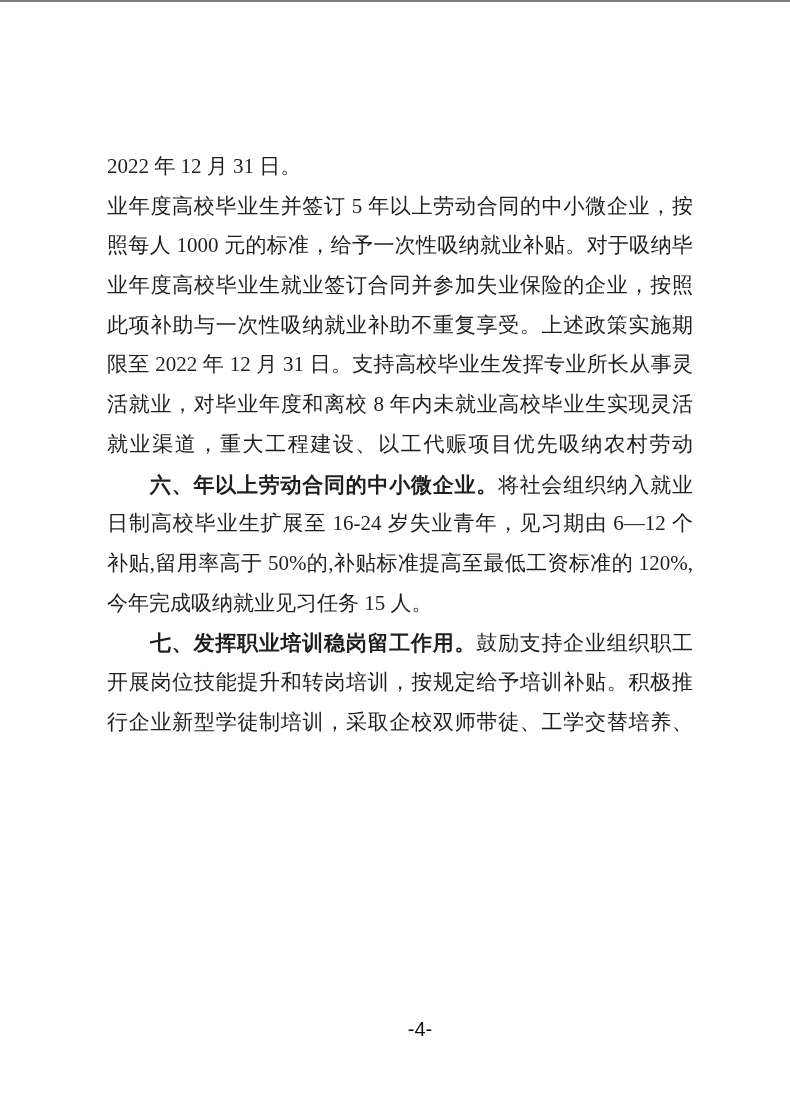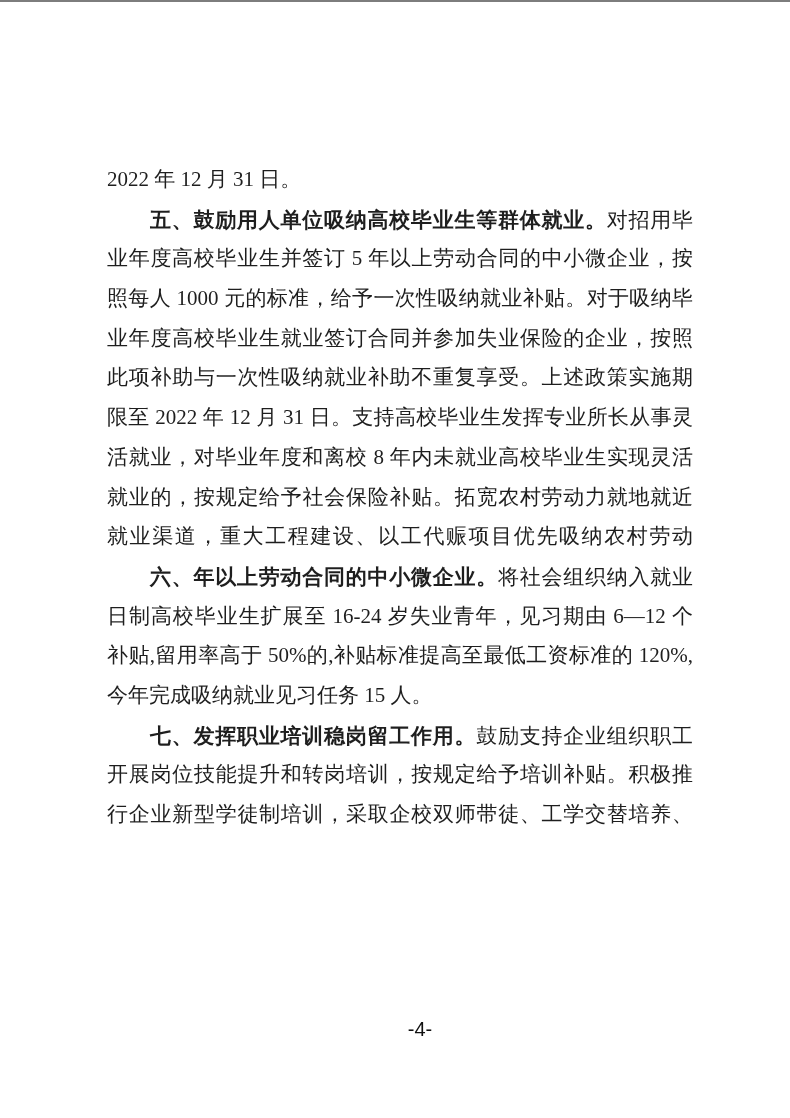--- a/index.html
+++ b/index.html
@@ -19,21 +19,21 @@
     position: absolute;
     top: 0;
     left: 0;
     width: 100%;
     height: 2px;
     background: #7d7d7d;
   }
   .text-block {
     position: absolute;
     left: 107px;
-    top: 160px;
+    top: 147px;
     width: 586px;
   }
   .line {
     height: 39.7px;
     line-height: 39.7px;
     font-size: 21px;
     color: #1e1e1e;
     overflow: hidden;
     white-space: nowrap;
     font-family: "Liberation Serif", serif;
@@ -68,28 +68,26 @@
     font-family: "Liberation Sans", sans-serif;
   }
 </style>
 </head>
 <body>
 
 <div class="page">
   <div class="scan-edge"></div>
   <div class="text-block">
       <div class="line"><span class="seg-body">2022 年 12 月 31 日。</span></div>
-      <div class="line justify indent"><span class="seg-heading">五、鼓励用人单位吸纳高校毕业生等群体就业。</span><span class="seg-body">对招用毕</span></div>
       <div class="line justify"><span class="seg-body">业年度高校毕业生并签订 5 年以上劳动合同的中小微企业，按</span></div>
       <div class="line justify"><span class="seg-body">照每人 1000 元的标准，给予一次性吸纳就业补贴。对于吸纳毕</span></div>
       <div class="line justify"><span class="seg-body">业年度高校毕业生就业签订合同并参加失业保险的企业，按照</span></div>
       <div class="line justify"><span class="seg-body">此项补助与一次性吸纳就业补助不重复享受。上述政策实施期</span></div>
       <div class="line justify"><span class="seg-body">限至 2022 年 12 月 31 日。支持高校毕业生发挥专业所长从事灵</span></div>
       <div class="line justify"><span class="seg-body">活就业，对毕业年度和离校 8 年内未就业高校毕业生实现灵活</span></div>
-      <div class="line justify"><span class="seg-body">就业的，按规定给予社会保险补贴。拓宽农村劳动力就地就近</span></div>
       <div class="line justify"><span class="seg-body">就业渠道，重大工程建设、以工代赈项目优先吸纳农村劳动力。</span></div>
       <div class="line justify indent"><span class="seg-heading">六、年以上劳动合同的中小微企业。</span><span class="seg-body">将社会组织纳入就业</span></div>
       <div class="line justify"><span class="seg-body">日制高校毕业生扩展至 16-24 岁失业青年，见习期由 6—12 个</span></div>
       <div class="line justify"><span class="seg-body">补贴,留用率高于 50%的,补贴标准提高至最低工资标准的 120%,</span></div>
       <div class="line"><span class="seg-body">今年完成吸纳就业见习任务 15 人。</span></div>
       <div class="line justify indent"><span class="seg-heading">七、发挥职业培训稳岗留工作用。</span><span class="seg-body">鼓励支持企业组织职工</span></div>
       <div class="line justify"><span class="seg-body">开展岗位技能提升和转岗培训，按规定给予培训补贴。积极推</span></div>
       <div class="line justify"><span class="seg-body">行企业新型学徒制培训，采取企校双师带徒、工学交替培养、</span></div>
     </div>
   <div class="page-number">-4-</div>

